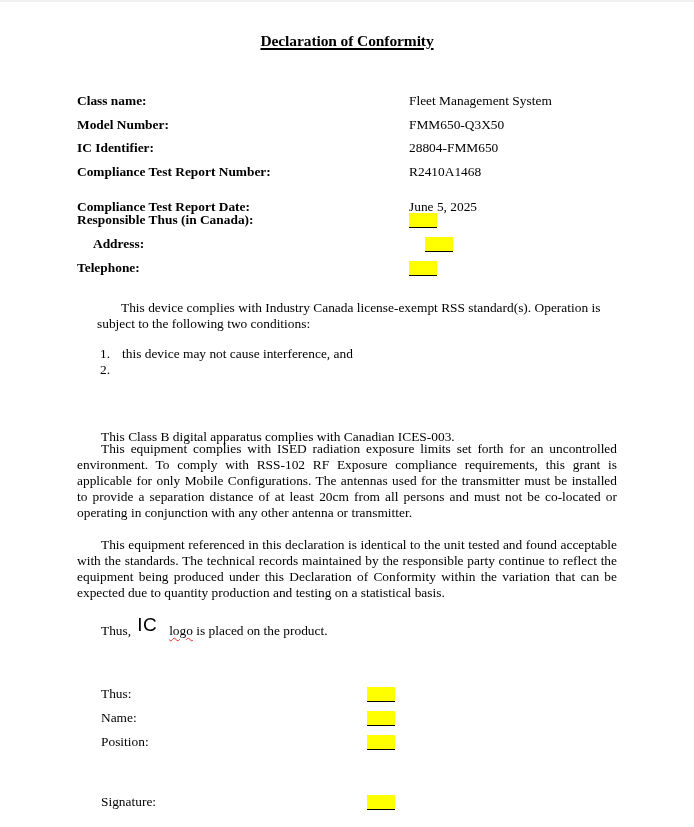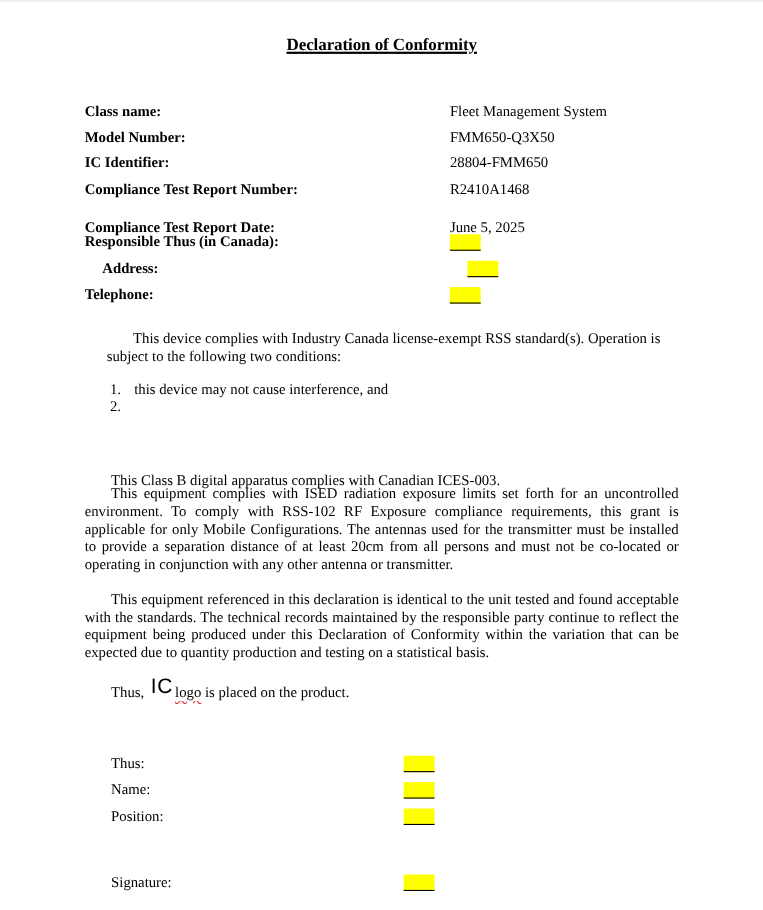--- a/index.html
+++ b/index.html
@@ -88,21 +88,21 @@
     }
     .list-num {
       position: absolute;
       left: 23px;
       top: 0;
     }
     .ic-logo {
       font-family: "Liberation Sans", "DejaVu Sans", sans-serif;
       font-size: 19px;
       letter-spacing: 0.5px;
-      margin: 0 2px 0 6px;
+      margin: 0 12px 0 6px;
       position: relative;
       top: -4px;
     }
     .spell {
       text-decoration: underline wavy #e03030;
       text-decoration-thickness: 1px;
       text-underline-offset: 2px;
     }
     .sig-row {
       position: absolute;

